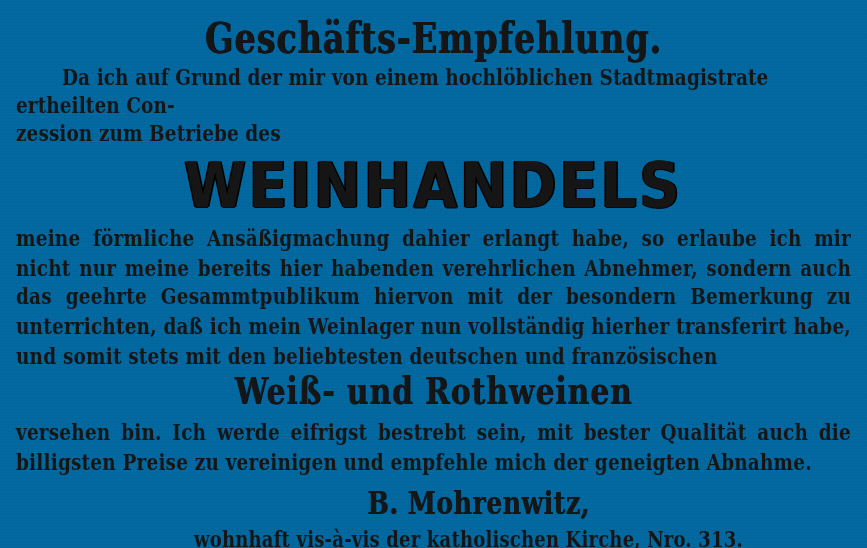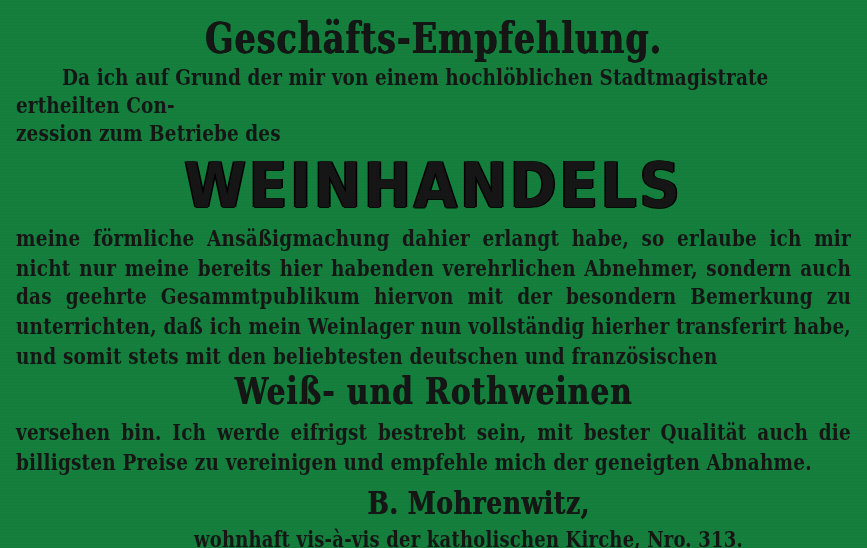--- a/index.html
+++ b/index.html
@@ -10,21 +10,21 @@
     width: 867px;
     height: 548px;
     background: #ffffff;
     font-family: "DejaVu Serif", serif;
     overflow: hidden;
   }
   #ad {
     position: relative;
     width: 867px;
     height: 548px;
-    background: #15803d;
+    background: #0369a1;
     box-sizing: border-box;
     padding: 14px 16px 10px 16px;
     color: #161616;
   }
   
   #ad::before {
     content: "";
     position: absolute;
     left: 0; top: 0; right: 0; bottom: 0;
     background:

